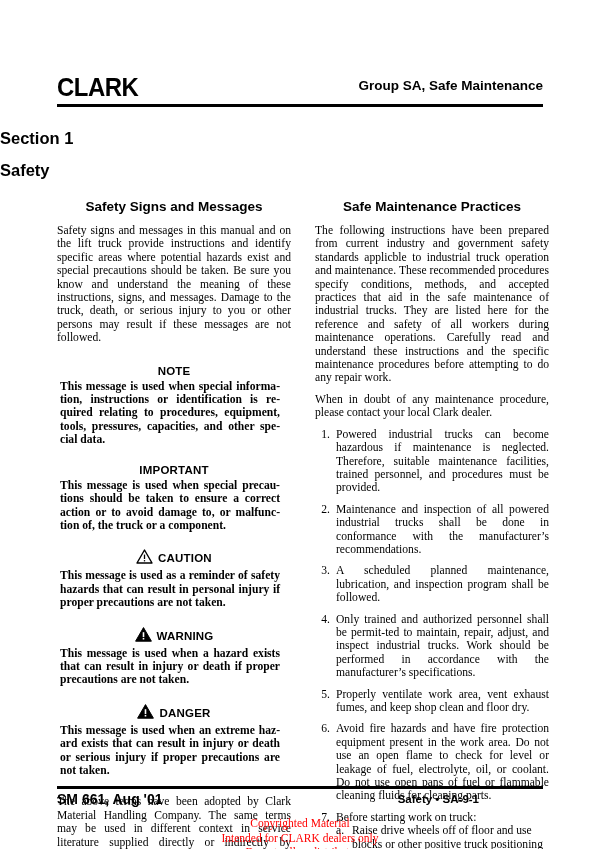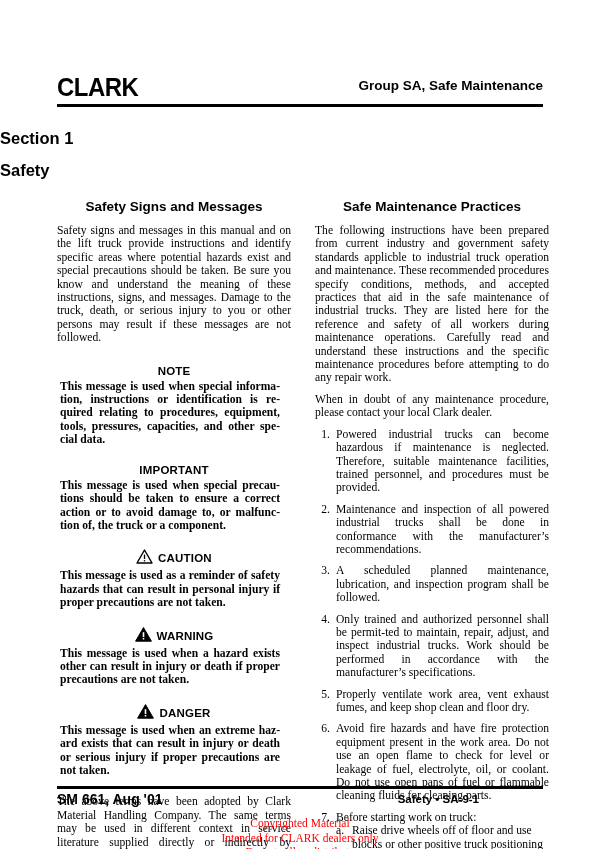--- a/index.html
+++ b/index.html
@@ -285,21 +285,21 @@
       <div class="signal-head">
         <span class="icon-tri">
           <svg width="17" height="15" viewBox="0 0 17 15" aria-hidden="true">
             <path d="M8.5 0.6 L16.4 14.2 L0.6 14.2 Z" fill="#000" stroke="#000" stroke-width="1" stroke-linejoin="round"></path>
             <rect x="7.7" y="5.2" width="1.6" height="4.8" fill="#fff"></rect>
             <rect x="7.7" y="10.9" width="1.6" height="1.6" fill="#fff"></rect>
           </svg>
         </span>
         <span class="label">WARNING</span>
       </div>
-      <p class="signal-text">This message is used when a hazard exists other can result in injury or death if proper precautions are not taken.</p>
+      <p class="signal-text">This message is used when a hazard exists that can result in injury or death if proper precautions are not taken.</p>
     </div>
 
     <div class="gap-danger"></div>
     <div class="signal-block">
       <div class="signal-head">
         <span class="icon-tri">
           <svg width="17" height="15" viewBox="0 0 17 15" aria-hidden="true">
             <path d="M8.5 0.6 L16.4 14.2 L0.6 14.2 Z" fill="#000" stroke="#000" stroke-width="1" stroke-linejoin="round"></path>
             <rect x="7.7" y="5.2" width="1.6" height="4.8" fill="#fff"></rect>
             <rect x="7.7" y="10.9" width="1.6" height="1.6" fill="#fff"></rect>

